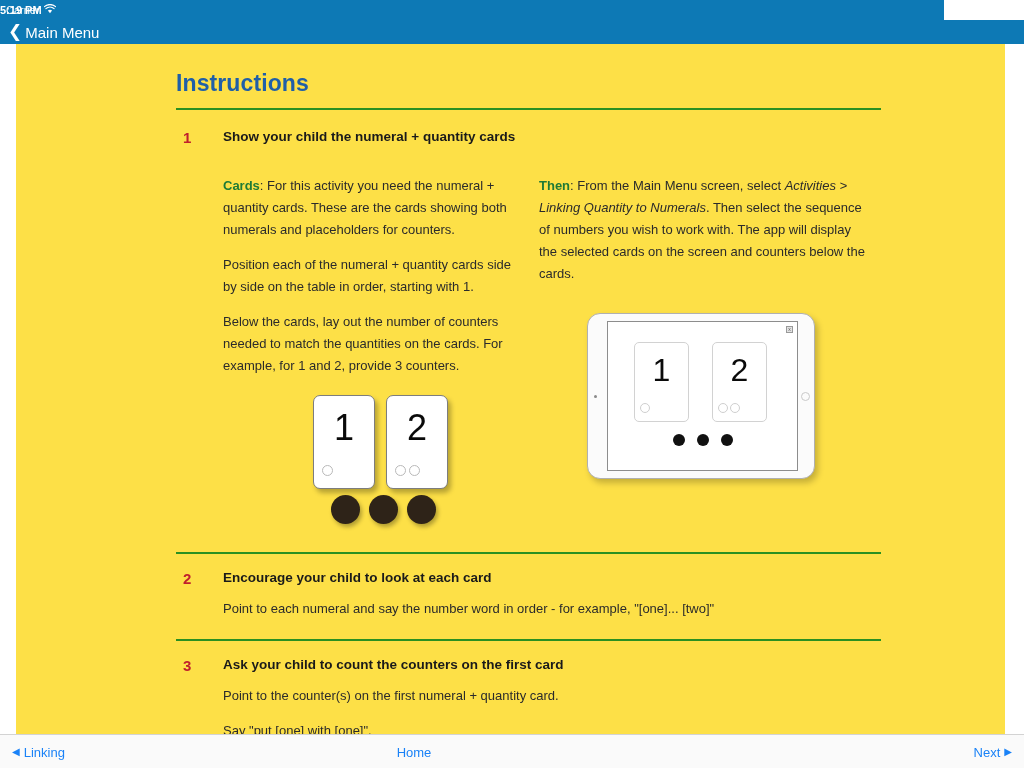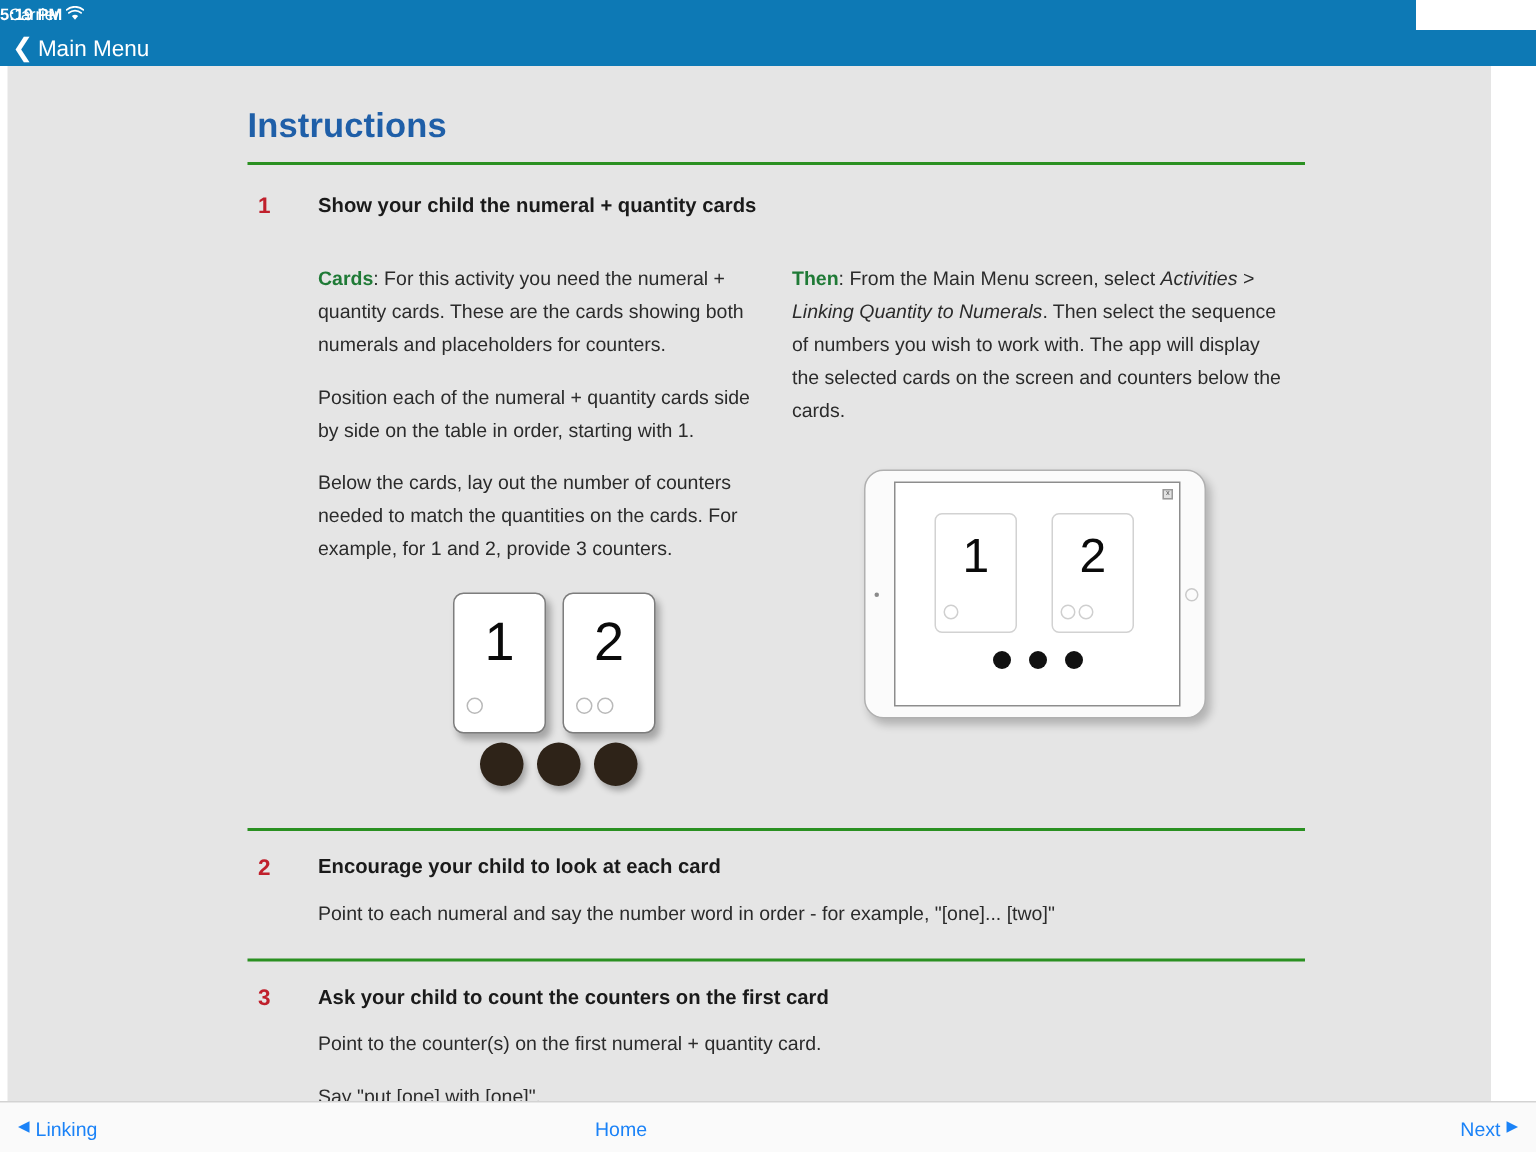--- a/index.html
+++ b/index.html
@@ -73,23 +73,23 @@
   }
   #back-chevron {
     font-size: 17px; line-height: 1;
     font-weight: 300;
     margin-top: -1px;
   }
 
   
   #content {
     position: absolute;
-    top: 44px; left: 5px;
+    top: 44px; left: 16px;
     width: 989px; height: 690px;
-    background: #e5e5e5;
+    background: #fde047;
     overflow: hidden;
   }
   #page {
     position: absolute;
     left: 160px;
     top: 0;
     width: 705px;
   }
 
   #page-title {

